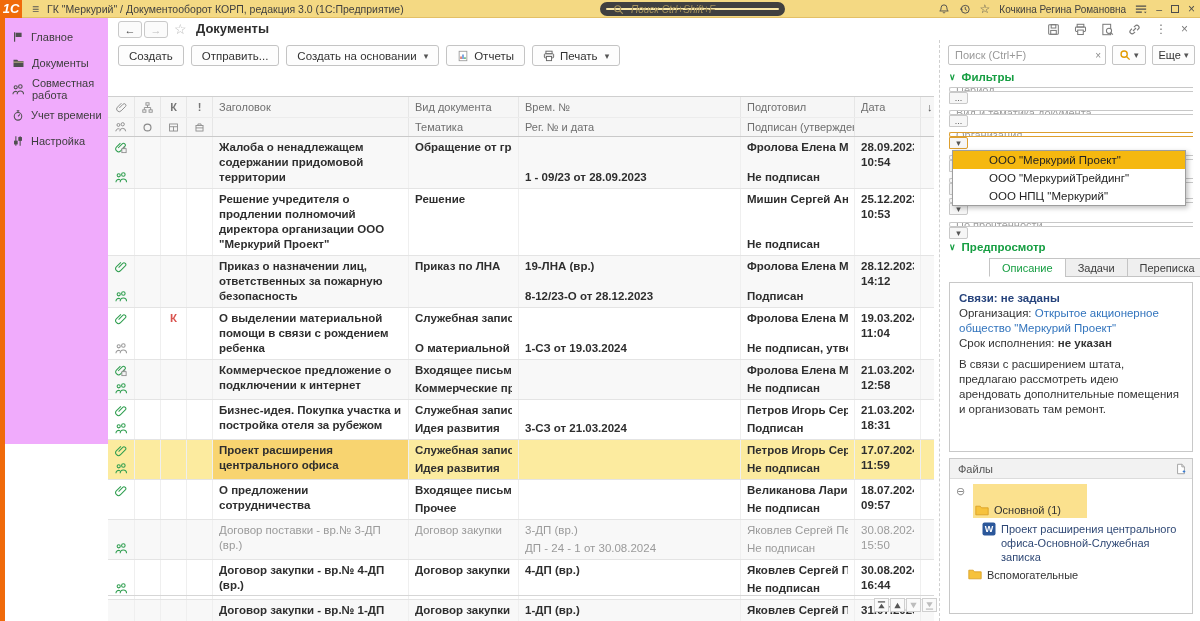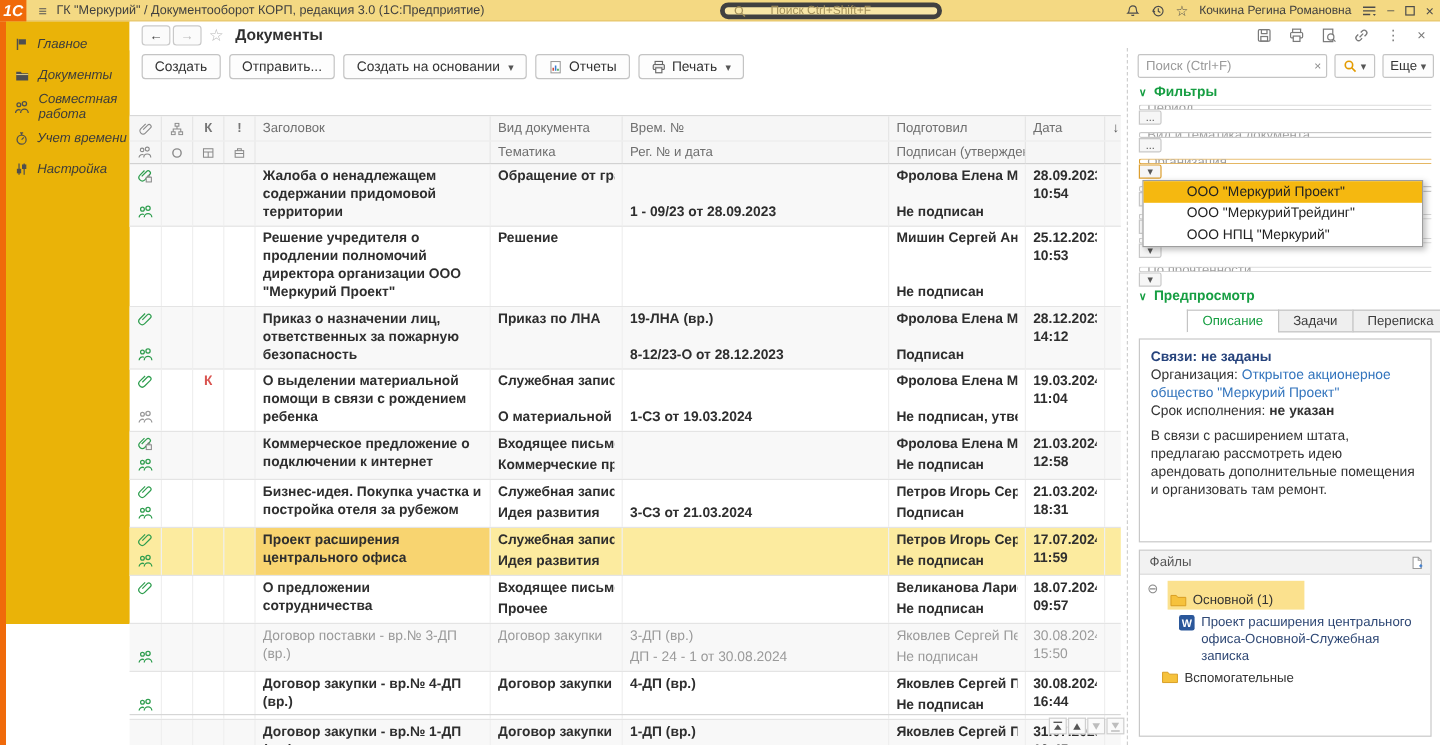--- a/index.html
+++ b/index.html
@@ -5,28 +5,28 @@
   * { margin:0; padding:0; box-sizing:border-box; }
   html,body { width:1200px; height:621px; overflow:hidden; }
   body { position:relative; font-family:"Liberation Sans",sans-serif; font-size:11.5px; color:#333; background:#fff; }
   .icn { display:inline-flex; align-items:center; justify-content:center; vertical-align:middle; line-height:1; }
   .icn svg { display:block; }
 
   
   .topbar { position:absolute; left:0; top:0; width:1200px; height:18px; background:#f4d983; border-bottom:1px solid #e3c066; display:flex; align-items:center; font-size:10.5px; color:#3f3f3f; }
   .logo-sq { width:22px; height:18px; background:#f06a0a; color:#fff; font-weight:bold; font-style:italic; display:flex; align-items:center; justify-content:center; font-size:13px; }
   .tb-burger { margin:0 8px 0 10px; color:#555; font-size:12px; }
-  .tb-search { position:absolute; left:600px; top:2px; width:185px; height:14px; background:#f8e6a6; border:4px solid #404040; border-radius:7px; display:flex; align-items:center; gap:20px; padding:0 7px; color:#a5925c; font-size:10px; }
+  .tb-search { position:absolute; left:600px; top:2px; width:185px; height:14px; background:#f8e6a6; border:6px solid #404040; border-radius:7px; display:flex; align-items:center; gap:7px; padding:0 7px; color:#a5925c; font-size:10px;font-style:italic; }
   .tb-right { position:absolute; right:5px; top:0; height:18px; display:flex; align-items:center; gap:9px; color:#4c4c4c; }
   .tb-user { font-size:10px; color:#3f3f3f; }
   .win-max { width:8px; height:8px; border:1px solid #4c4c4c; display:inline-block; }
 
   
   .accent-strip { position:absolute; left:0; top:18px; width:5px; height:603px; background:#f06a0a; }
-  .sidebar { position:absolute; left:5px; top:18px; width:103px; height:502px; background:#eab308; padding-top:6px;font-style:italic; }
+  .sidebar { position:absolute; left:5px; top:18px; width:103px; height:426px; background:#f0abfc; padding-top:6px; }
   .sb-item { height:26px; display:flex; align-items:center; gap:7px; padding-left:7px; font-size:11px; color:#3c3c3c; cursor:default; }
   .sb-item .icn { color:#4f4f4f; }
 
   
   .form-header { position:absolute; left:108px; top:18px; width:1092px; height:24px; background:#fff; }
   .nav-btns { position:absolute; left:10px; top:3px; display:flex; gap:2px; }
   .nav-btn { width:24px; height:17px; border:1px solid #c9c9c9; border-radius:3px; background:#fbfbfb; font-size:11px; display:flex; align-items:center; justify-content:center; color:#444; }
   .nav-btn.dis { color:#bcbcbc; }
   .fav-star { position:absolute; left:66px; top:3px; font-size:14px; color:#b9b9b9; }
   .page-title { position:absolute; left:88px; top:3px; font-size:13px; font-weight:bold; color:#2f2f2f; }
@@ -86,21 +86,21 @@
   .tab { height:19px; border:1px solid #c4c4c4; background:#efefef; padding:0 12px; display:flex; align-items:center; font-size:11px; color:#3c3c3c; margin-left:-1px; }
   .tab.active { background:#fff; color:#169e42; border-bottom-color:#fff;margin-left:40px; }
   .desc-box { position:absolute; left:9px; top:242px; width:244px; height:170px; border:1px solid #c8c8c8; padding:8px 9px; line-height:15px; font-size:11.5px; color:#333; overflow:hidden; }
   .navy { color:#26437c; font-weight:bold; }
   .lnk { color:#3274bd; }
   .files-box { position:absolute; left:9px; top:418px; width:244px; height:156px; border:1px solid #c8c8c8; overflow:hidden; }
   .files-head { height:20px; background:#f2f2f2; border-bottom:1px solid #dcdcdc; display:flex; align-items:center; justify-content:space-between; padding:0 5px 0 8px; color:#555; font-size:11px; }
   .ftree { padding:3px 4px; font-size:11px; }
   .f-row { display:flex; align-items:flex-start; gap:5px; padding:2px 2px; line-height:14px; color:#333; }
   .f-row .expander { color:#8a8a8a; font-size:11px; width:12px; }
-  .f-row.selrow .hl { background:#fbe18e; display:flex; gap:5px; align-items:center; padding:9px 26px 1px 2px; }
+  .f-row.selrow .hl { background:#fbe18e; display:flex; gap:5px; align-items:center; padding:19px 26px 1px 2px; }
   .f-file { padding-left:28px; color:#2f4875; }
   .f-sub { padding-left:14px; }
 </style>
 </head>
 <body>
 
 <div class="topbar">
   <div class="logo-sq">1С</div>
   <span class="tb-burger">≡</span>
   <span class="tb-title">ГК "Меркурий" / Документооборот КОРП, редакция 3.0  (1С:Предприятие)</span>

